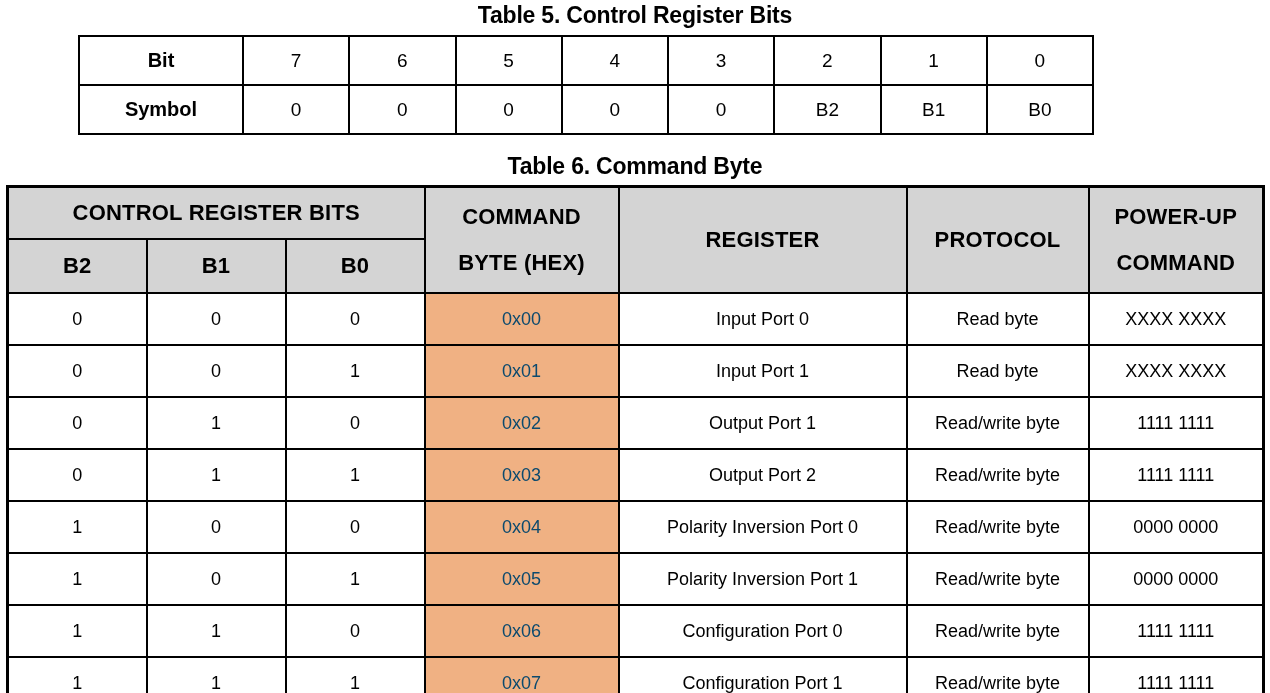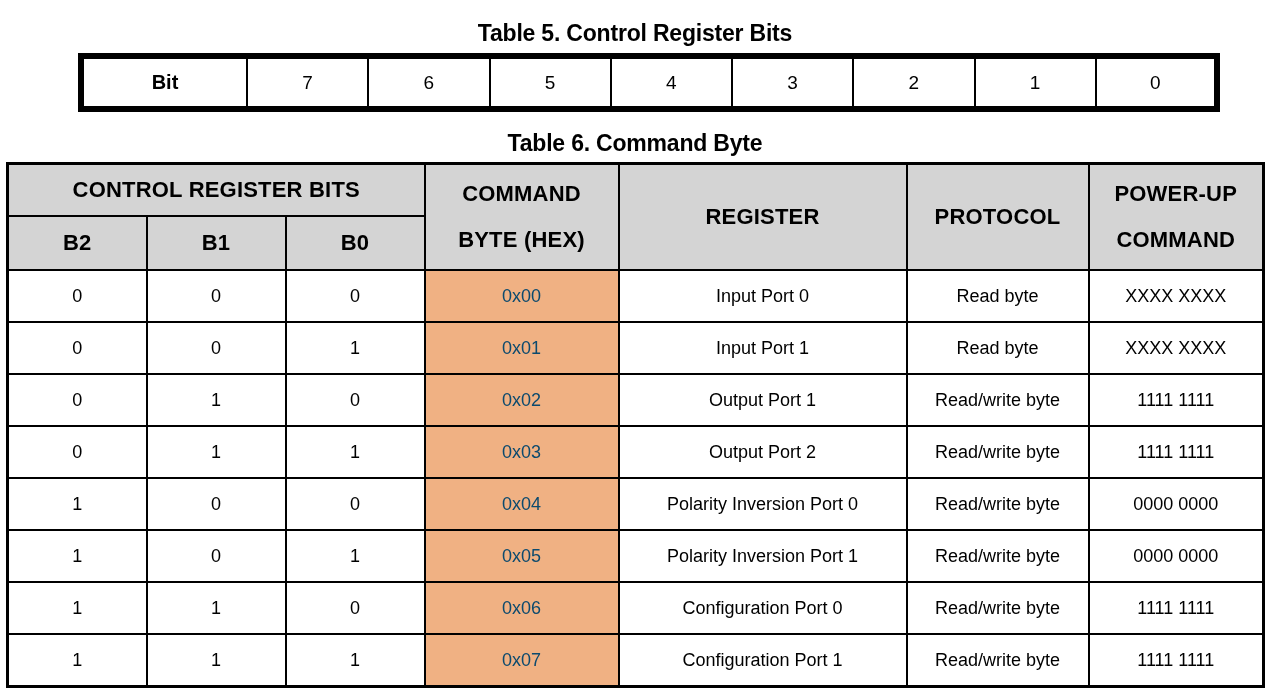--- a/index.html
+++ b/index.html
@@ -18,21 +18,21 @@
 
   
   .table-title {
     text-align: center;
     font-weight: bold;
     font-size: 23px;
     letter-spacing: -0.2px;
     line-height: 1;
     color: #000;
   }
-  #title-5 { margin-top: 22px; }
+  #title-5 { margin-top: 4px; }
   #title-6 { margin-top: 20px; margin-bottom: 7px; }
 
   
   table {
     border-collapse: collapse;
     table-layout: fixed;
   }
   td, th {
     border: 2px solid #000000;
     text-align: center;
@@ -40,23 +40,23 @@
     font-weight: normal;
     padding: 0;
   }
 
   
   #table5-wrap {
     padding: 0 0 0 0;
     margin-top: 8px;
   }
   #table-5 {
-    width: 1142px;
+    width: 1016px;
     margin: 0 78px;
-    border: 6px solid #000000;
+    border: 2px solid #000000;
   }
   #table-5 td {
     height: 47px;
     font-size: 19px;
   }
   #table-5 td.rowlabel {
     width: 162px;
     font-weight: bold;
     font-size: 20px;
   }
@@ -106,20 +106,31 @@
       <tr>
         <td class="rowlabel">Bit</td>
         <td>7</td>
         <td>6</td>
         <td>5</td>
         <td>4</td>
         <td>3</td>
         <td>2</td>
         <td>1</td>
         <td>0</td>
+      </tr>
+      <tr>
+        <td class="rowlabel">Symbol</td>
+        <td>0</td>
+        <td>0</td>
+        <td>0</td>
+        <td>0</td>
+        <td>0</td>
+        <td>B2</td>
+        <td>B1</td>
+        <td>B0</td>
       </tr>
     </tbody>
   </table>
 </div>
 
 <div id="title-6" class="table-title">Table 6. Command Byte</div>
 
 <div id="table6-wrap">
   <table id="table-6">
     <colgroup>

